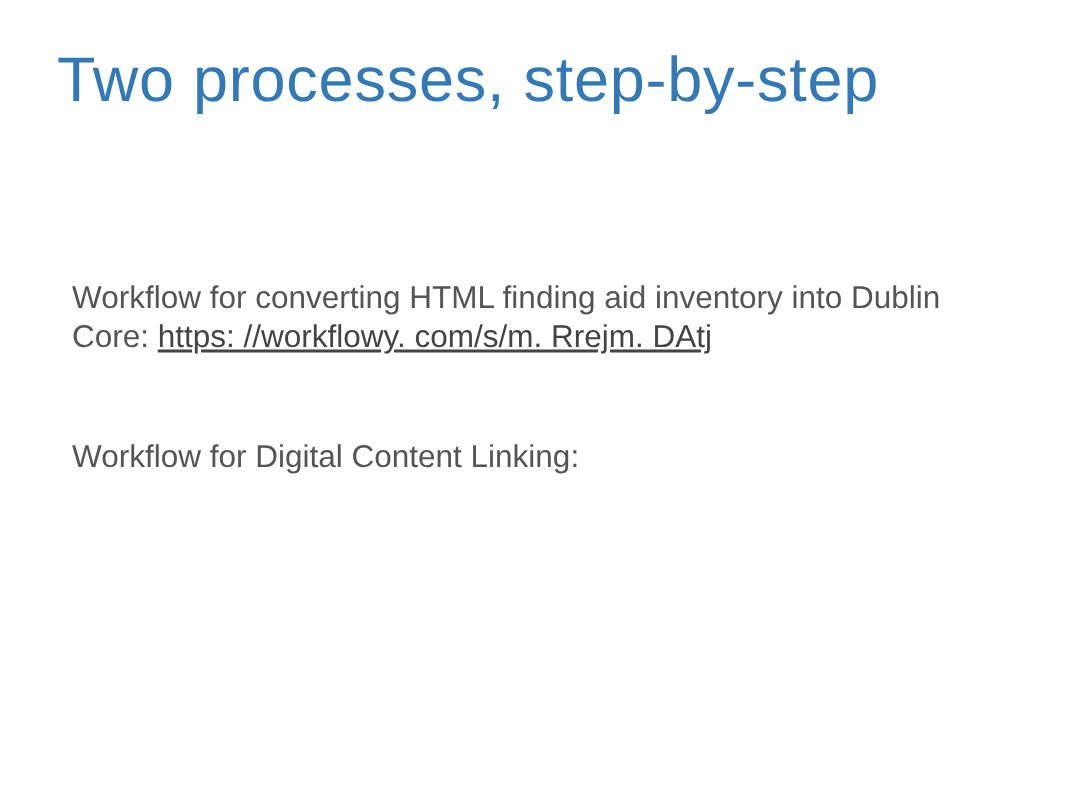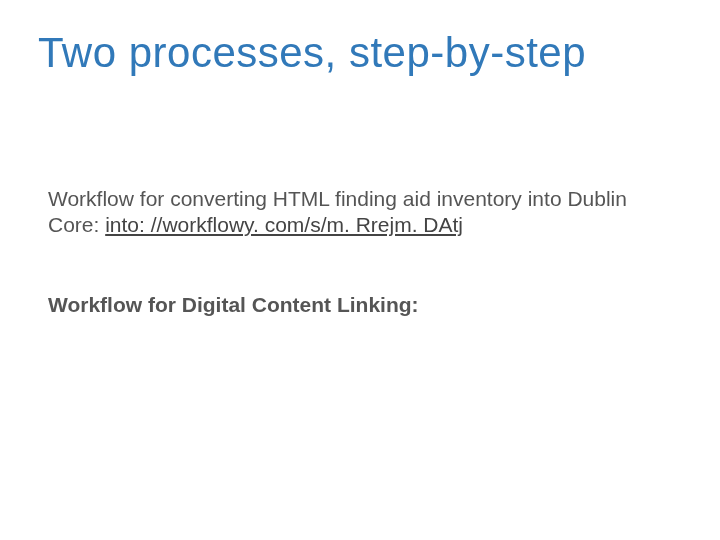--- a/index.html
+++ b/index.html
@@ -32,38 +32,38 @@
   .body-text {
     position: absolute;
     left: 48px;
     right: 40px;
     font-size: 21px;
     line-height: 1.25;
     color: #555;
     font-weight: 300;
   }
   .para1 { top: 186px; }
-  .para2 { top: 292px; font-weight: bold; }
+  .para2 { top: 292px; }
   .link-dark {
     color: #444;
     text-decoration: underline;
   }
   .link-accent {
     color: #e49b36;
     text-decoration: underline;
   }
 </style>
 </head>
 <body>
 
 <div class="slide">
 
   <div class="title">Two processes, step-by-step</div>
 
   <div class="body-text para1">
-    <span>Workflow for converting HTML finding aid inventory into Dublin Core: </span><a href="#" class="link-dark">into: //workflowy. com/s/m. Rrejm. DAtj</a>
+    <span>Workflow for converting HTML finding aid inventory into Dublin Core: </span><a href="#" class="link-dark">https: //workflowy. com/s/m. Rrejm. DAtj</a>
   </div>
 
   <div class="body-text para2">
     <span>Workflow for Digital Content Linking: </span><br>
   </div>
 
 </div>
 
 </body></html>

